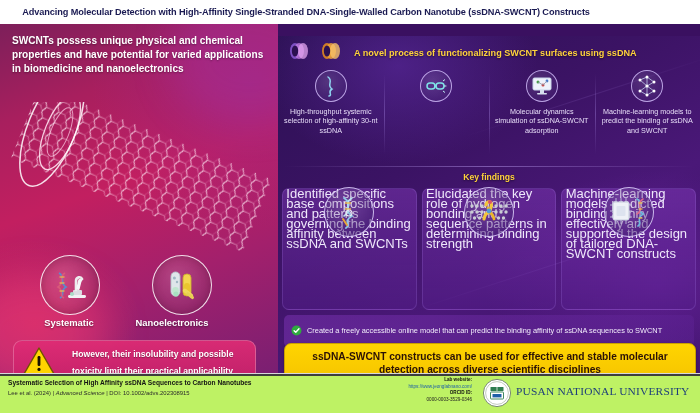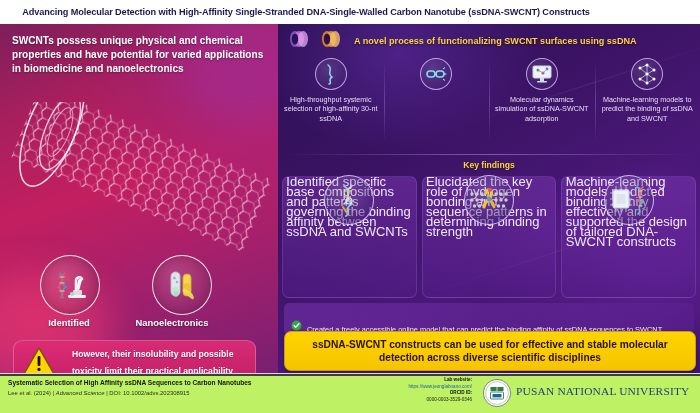--- a/index.html
+++ b/index.html
@@ -34,21 +34,21 @@
   .circle-label{position:absolute;width:120px;text-align:center;color:#fff;font-size:9.4px;
     font-weight:bold;text-shadow:0 1px 2px rgba(0,0,0,.45);}
 
   #warn-box{position:absolute;left:13px;top:316px;width:243px;height:46px;border-radius:9px;
     background:linear-gradient(180deg,rgba(222,44,116,.92),rgba(196,32,104,.92));
     border:1px solid rgba(255,255,255,.25);display:flex;align-items:center;padding:0 8px;box-sizing:border-box;}
   #warn-text{color:#fff;font-size:8.6px;font-weight:bold;line-height:17px;margin-left:16px;
     text-shadow:0 1px 1px rgba(0,0,0,.35);}
 
   
-  #right-panel{position:absolute;left:278px;top:0;width:422px;height:349px;overflow:hidden;
+  #right-panel{position:absolute;left:278px;top:12px;width:422px;height:349px;overflow:hidden;
     background:
       radial-gradient(ellipse 200px 140px at 120px 30px, rgba(98,45,170,.55), rgba(98,45,170,0) 70%),
       radial-gradient(ellipse 240px 160px at 380px 250px, rgba(120,40,175,.5), rgba(120,40,175,0) 72%),
       linear-gradient(150deg,#2c1154 0%,#3b1364 35%,#4a1878 62%,#3a1266 100%);}
   .rp-streak{position:absolute;background:linear-gradient(90deg,rgba(255,255,255,0),rgba(190,150,255,.13),rgba(255,255,255,0));
     height:1px;transform:rotate(-18deg);pointer-events:none;}
 
   #process-header{position:absolute;left:8px;top:4px;width:410px;height:26px;display:flex;align-items:center;}
   #process-title{color:#ffd23c;font-size:9.1px;font-weight:bold;margin-left:6px;
     text-shadow:0 1px 2px rgba(0,0,0,.5);}
@@ -73,21 +73,21 @@
     background:linear-gradient(180deg,rgba(125,55,180,.52),rgba(85,30,140,.42));
     border:1px solid rgba(190,150,255,.18);display:flex;flex-direction:column;align-items:center;}
   .find-icon{position:absolute;top:-2px;width:48px;height:48px;border-radius:50%;
     border:1.2px solid rgba(225,210,255,.85);
     background:radial-gradient(circle at 42% 35%, rgba(255,255,255,.14), rgba(58,18,108,.72));
     display:flex;align-items:center;justify-content:center;}
   .find-text{width:126px;text-align:left;color:#efe8fb;font-size:13px;line-height:10px;padding:0 2px;}
 
   #online-model{position:absolute;left:6px;top:279px;width:410px;height:32px;border-radius:5px;
     background:linear-gradient(90deg,rgba(120,50,175,.55),rgba(95,35,150,.45));
-    display:flex;align-items:flex-end;padding:0 7px;box-sizing:border-box;}
+    display:flex;align-items:center;padding:0 7px;box-sizing:border-box;}
   #om-text{color:#f2ecfb;font-size:7.4px;line-height:9.6px;margin-left:5px;}
 
   #conclusion{position:absolute;left:6px;top:307px;width:410px;height:38px;border-radius:7px;
     background:linear-gradient(180deg,#ffd400,#f5c400);border:1px solid #caa000;
     display:flex;align-items:center;justify-content:center;box-shadow:0 1px 3px rgba(0,0,0,.3);}
   #conclusion-text{color:#2b1205;font-size:10.2px;font-weight:bold;line-height:13.5px;text-align:center;padding:0 8px;}
 
   
   #footer{position:absolute;left:0;top:373px;width:700px;height:40px;background:#bef264;
     border-top:1px solid #d8d8d8;}
@@ -153,21 +153,21 @@
           <line x1="9.5" y1="12" x2="14.5" y2="12" stroke="#e8c44a" stroke-width="1.2"></line>
           <line x1="9.5" y1="18" x2="14.5" y2="18" stroke="#e8c44a" stroke-width="1.2"></line>
           <line x1="9.5" y1="26" x2="14.5" y2="26" stroke="#e8c44a" stroke-width="1.2"></line>
           <rect x="18" y="30" width="18" height="3" rx="1.4" fill="#f2f2f4"></rect>
           <rect x="23" y="25" width="9" height="5" rx="1" fill="#dcdce2"></rect>
           <path d="M26 25 L26 16 C26 12, 31 11, 32 14 L29 17" fill="none" stroke="#ececed" stroke-width="2.6" stroke-linecap="round"></path>
           <rect x="27.4" y="14" width="3.4" height="11" rx="1.4" fill="#f6f6f8" transform="rotate(14 29 19)"></rect>
           <circle cx="22" cy="29" r="2.1" fill="#a9dcc6"></circle>
         </svg>
       </div>
-      <div class="circle-label" style="left:9px;top:293px;">Identified</div>
+      <div class="circle-label" style="left:9px;top:293px;">Systematic</div>
 
       <div class="circle-icon" style="left:152px;top:231px;">
         <svg width="40" height="40" viewBox="0 0 40 40">
           <rect x="9" y="7" width="9" height="24" rx="4.4" fill="#dfe6ea" stroke="#b9c4cb" stroke-width=".9"></rect>
           <rect x="10.2" y="22" width="6.6" height="8" rx="3.2" fill="#bfe6cf"></rect>
           <circle cx="12.4" cy="13" r="1.5" fill="#9fb7c4"></circle>
           <circle cx="15" cy="17" r="1.2" fill="#9fb7c4"></circle>
           <rect x="21" y="9" width="8" height="22" rx="3.8" fill="#f3d64e" stroke="#c9ae2e" stroke-width=".9"></rect>
           <rect x="22" y="18" width="6" height="12" rx="3" fill="#eac52f"></rect>
           <rect x="20" y="26" width="12" height="4" rx="2" fill="#f0d85c" transform="rotate(38 26 28)"></rect>

